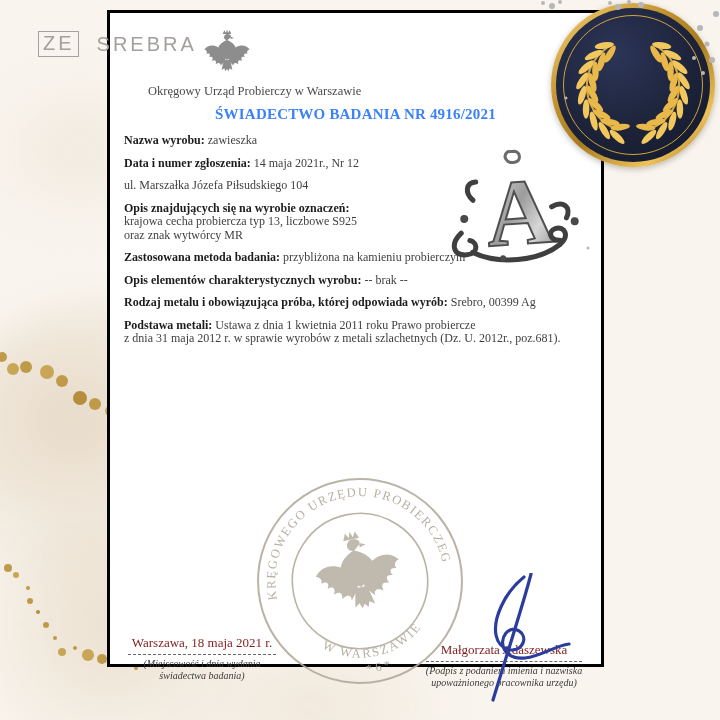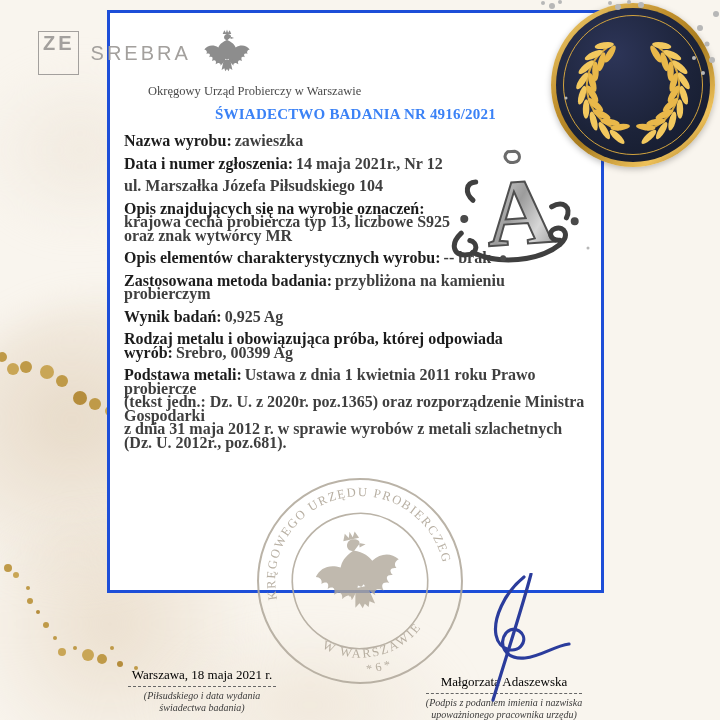--- a/index.html
+++ b/index.html
@@ -16,56 +16,56 @@
     background:radial-gradient(ellipse at 50% 40%, rgba(226,209,186,.6), rgba(226,209,186,0) 70%);}
   .blob3{left:-30px;top:60px;width:220px;height:180px;
     background:radial-gradient(ellipse at 50% 50%, rgba(236,227,214,.6), rgba(236,227,214,0) 70%);}
   .blob4{left:150px;top:620px;width:320px;height:170px;
     background:radial-gradient(ellipse at 50% 50%, rgba(230,216,196,.45), rgba(230,216,196,0) 70%);}
   svg.decor{position:absolute;left:0;top:0;z-index:1;}
   svg.speckles{position:absolute;left:0;top:0;z-index:6;pointer-events:none;}
 
   
   .page{
-    position:absolute;left:107px;top:10px;width:497px;height:583px;
-    background:#ffffff;border:3px solid #1d4ed8;box-sizing:border-box;z-index:2;
+    position:absolute;left:107px;top:10px;width:497px;height:657px;
+    background:#ffffff;border:3px solid #000000;box-sizing:border-box;z-index:2;
   }
   .page-content{position:relative;width:100%;height:100%;padding:12px 14px 0 14px;box-sizing:border-box;}
 
   .emblem{width:54px;height:56px;display:block;margin:2px 0 1px 76px;fill:#8d8d8d;}
   .issuer{margin-left:24px;font-size:12.5px;color:#4a4a4a;}
   .title{text-align:center;font-weight:bold;font-size:15px;margin-top:7px;color:#3b82f6;letter-spacing:.2px;}
 
-  .fields{margin-top:11px;font-size:16px;color:#3f3f3f;line-height:13.5px;font-weight:bold;}
+  .fields{margin-top:11px;font-size:12px;color:#3f3f3f;line-height:13.5px;}
   .field{margin-bottom:9px;}
   .field b{color:#1c1c1c;margin-right:3px;}
   .fline{line-height:13.5px;}
 
   
   .stamp{position:absolute;left:144px;top:462px;width:212px;height:212px;
     transform:rotate(-12deg);opacity:.9;z-index:1;}
   .stamp text{font-family:"Liberation Serif", serif;}
   .stamp-fill{fill:#b2aa9c;}
 
   
   .issue-block{position:absolute;left:8px;top:622px;width:168px;text-align:center;z-index:2;}
   .sign-block{position:absolute;left:306px;top:629px;width:176px;text-align:center;z-index:2;}
-  .place-date,.sign-name{font-size:13px;color:#000000;margin-top:32px;}
+  .place-date,.sign-name{font-size:13px;color:#7f1d1d;}
   .sep{border-top:1px dashed #666;margin:3px 10px 3px 10px;height:0;}
   .caption{font-style:italic;font-size:10px;color:#3a3a3a;line-height:11.5px;}
 
   .signature-svg{position:absolute;left:336px;top:560px;width:130px;height:130px;z-index:3;}
 
   
   .pendant{position:absolute;left:330px;top:136px;width:160px;height:128px;z-index:1;}
 
   
   .logo{position:absolute;left:38px;top:31px;z-index:4;display:flex;align-items:center;
     font-family:"Liberation Sans", sans-serif;color:#a3a09d;font-size:20px;letter-spacing:3px;}
-  .logo-box{border:1.5px solid #a3a09d;padding:0 3px 20px 4px;margin-right:12px;line-height:22px;font-weight:bold;}
+  .logo-box{border:1.5px solid #a3a09d;padding:0 3px 2px 4px;margin-right:18px;line-height:22px;}
 
   
   .medal{position:absolute;left:551px;top:3px;width:164px;height:164px;border-radius:50%;
     background:linear-gradient(140deg,#f6d476 0%,#c2912e 35%,#a87c1f 55%,#eec15a 80%,#8e6315 100%);
     padding:5px;box-sizing:border-box;z-index:5;box-shadow:0 2px 6px rgba(0,0,0,.25);}
   .medal-face{width:100%;height:100%;border-radius:50%;position:relative;
     background:radial-gradient(circle at 38% 30%, #2d3558, #1c2339 55%, #121829 100%);}
   .medal-ring{position:absolute;inset:7px;border:1.6px solid #d2a33e;border-radius:50%;}
   .wreath{position:absolute;inset:0;width:100%;height:100%;}
 </style>
@@ -151,34 +151,30 @@
       </div>
       <div class="field">
         <div class="fline">ul. Marszałka Józefa Piłsudskiego 104</div>
       </div>
       <div class="field">
         <b>Opis znajdujących się na wyrobie oznaczeń:</b>
         <div class="fline">krajowa cecha probiercza typ 13, liczbowe S925</div>
         <div class="fline">oraz znak wytwórcy MR</div>
       </div>
       <div class="field">
+        <b>Zastosowana metoda badania:</b><span>przybliżona na kamieniu probierczym</span>
+      </div>
+      <div class="field">
         <b>Opis elementów charakterystycznych wyrobu:</b><span>-- brak --</span>
       </div>
       <div class="field">
-        <b>Zastosowana metoda badania:</b><span>przybliżona na kamieniu probierczym</span>
-      </div>
-      <div class="field">
-        <b>Wynik badań:</b><span>0,925 Ag</span>
-      </div>
-      <div class="field">
         <b>Rodzaj metalu i obowiązująca próba, której odpowiada wyrób:</b><span>Srebro, 00399 Ag</span>
       </div>
       <div class="field">
         <b>Podstawa metali:</b><span>Ustawa z dnia 1 kwietnia 2011 roku Prawo probiercze</span>
-        <div class="fline">(tekst jedn.: Dz. U. z 2020r. poz.1365) oraz rozporządzenie Ministra Gospodarki</div>
         <div class="fline">z dnia 31 maja 2012 r. w sprawie wyrobów z metali szlachetnych (Dz. U. 2012r., poz.681).</div>
       </div>
     </div>
 
     <svg class="stamp" viewBox="0 0 210 210">
       <defs>
         <path id="arcT" d="M 21,105 A 84,84 0 0 1 189,105"></path>
         <path id="arcB" d="M 29,105 A 76,76 0 0 0 181,105"></path>
       </defs>
       <circle cx="105" cy="105" r="101" fill="none" stroke="#b3ab9e" stroke-width="2"></circle>
@@ -192,21 +188,21 @@
       <text x="105" y="196" font-size="12" text-anchor="middle" fill="#b0a799">* 6 *</text>
       <g class="stamp-fill" opacity=".9">
         <use href="#eagle" x="55" y="52" width="100" height="100"></use>
       </g>
     </svg>
 
     <div class="issue-block">
       <div class="place-date">Warszawa, 18 maja 2021 r.</div>
       <div class="sep"></div>
       <div class="caption">
-        <div>(Piłsudskiego i data wydania</div>
+        <div>(Miejscowość i dnia wydania</div>
         <div>świadectwa badania)</div>
       </div>
     </div>
 
     <svg class="signature-svg" viewBox="0 0 130 130">
       <g fill="none" stroke="#2b3c9c" stroke-width="3.2" stroke-linecap="round">
         <path d="M78,4 C58,20 47,46 50,62 C53,78 71,82 77,70 C81,60 68,51 60,60 C52,70 58,87 79,85 C96,83 108,73 123,71"></path>
         <path d="M85,1 C77,32 60,84 47,127"></path>
       </g>
     </svg>

